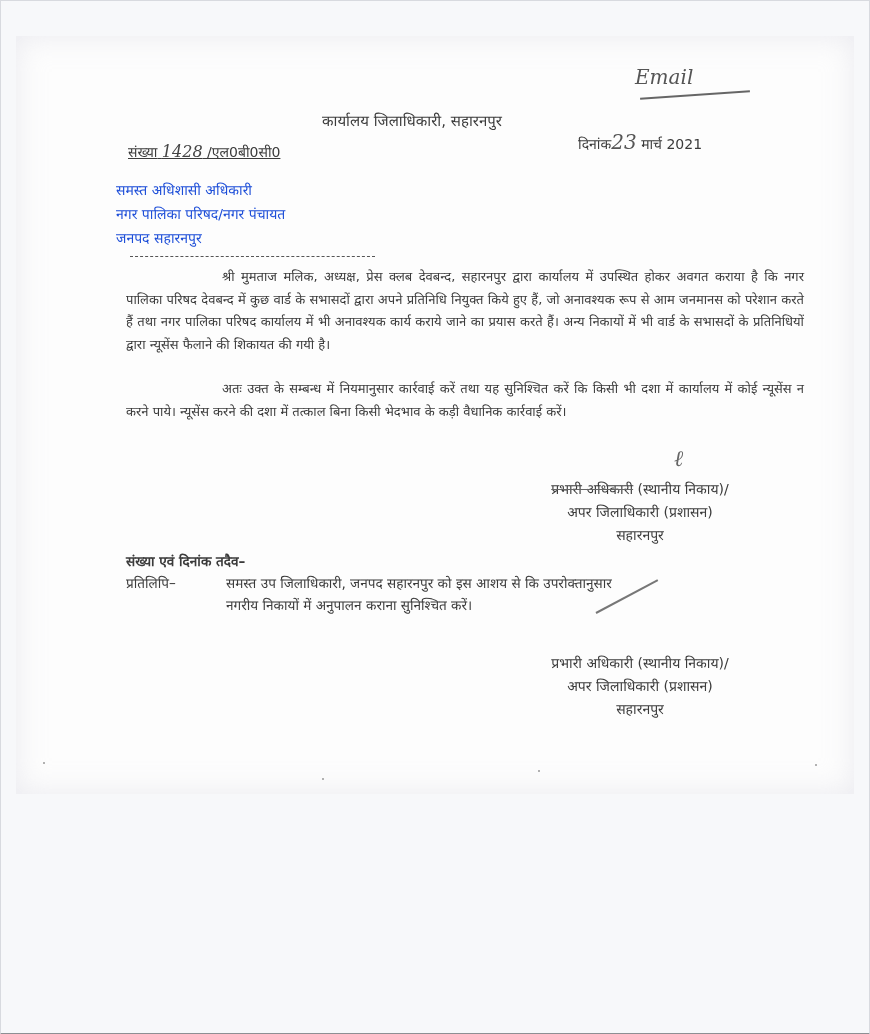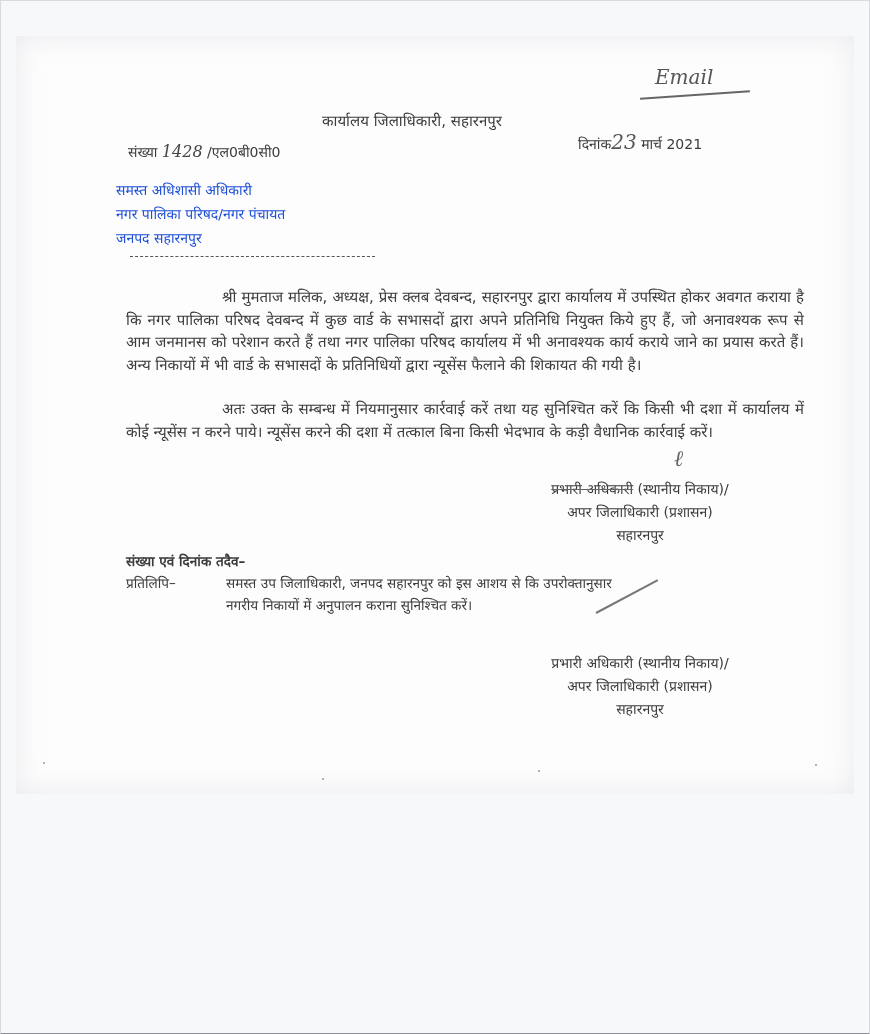--- a/index.html
+++ b/index.html
@@ -19,40 +19,39 @@
     position: absolute; left: 16px; top: 36px; width: 838px; height: 758px;
     background: #fdfdfd;
     box-shadow: inset 0 0 30px rgba(200,200,215,0.35);
   }
   .abs { position: absolute; white-space: nowrap; }
   .handwritten {
     font-family: "DejaVu Serif", serif;
     font-style: italic;
     color: #555;
   }
-  .email-note { left: 655px; top: 65px; font-size: 20px; }
+  .email-note { left: 635px; top: 65px; font-size: 20px; }
   .email-underline {
     position: absolute; left: 640px; top: 94px; width: 110px; height: 2px;
     background: #666; transform: rotate(-4deg);
   }
   .office-title { left: 322px; top: 110px; font-size: 15px; text-align: right; }
-  .ref { left: 128px; top: 142px; font-size: 14px; }
+  .ref { left: 128px; top: 142px; font-size: 14px; text-decoration: underline; }
   .ref .num { font-family: "DejaVu Serif", serif; font-style: italic; font-size: 16px; color: #444; }
   .date { left: 578px; top: 130px; font-size: 14px; }
   .date .day { font-family: "DejaVu Serif", serif; font-style: italic; font-size: 20px; color: #555; }
   .addr { left: 116px; font-size: 14px; color: #1d4ed8; }
   .addr-rule {
     position: absolute; left: 130px; top: 256px; width: 245px; height: 0;
     border-top: 1px dashed #555;
   }
   .para {
     position: absolute; left: 126px; width: 678px;
-    font-size: 15px; line-height: 22.5px; text-align: justify;
+    font-size: 13px; line-height: 22.5px; text-align: justify;
     color: #3b3b3b;
-    margin-top: 20px;
   }
   .para .indent { display: inline-block; width: 96px; }
   .sig {
     position: absolute; text-align: center; font-size: 14px; line-height: 23px;
     color: #3b3b3b;
   }
   .sig .strike { text-decoration: line-through; text-decoration-color: #666; text-align: center; }
   .sig-mark {
     position: absolute; font-family: "DejaVu Serif", serif; font-style: italic;
     font-size: 22px; color: #666;

